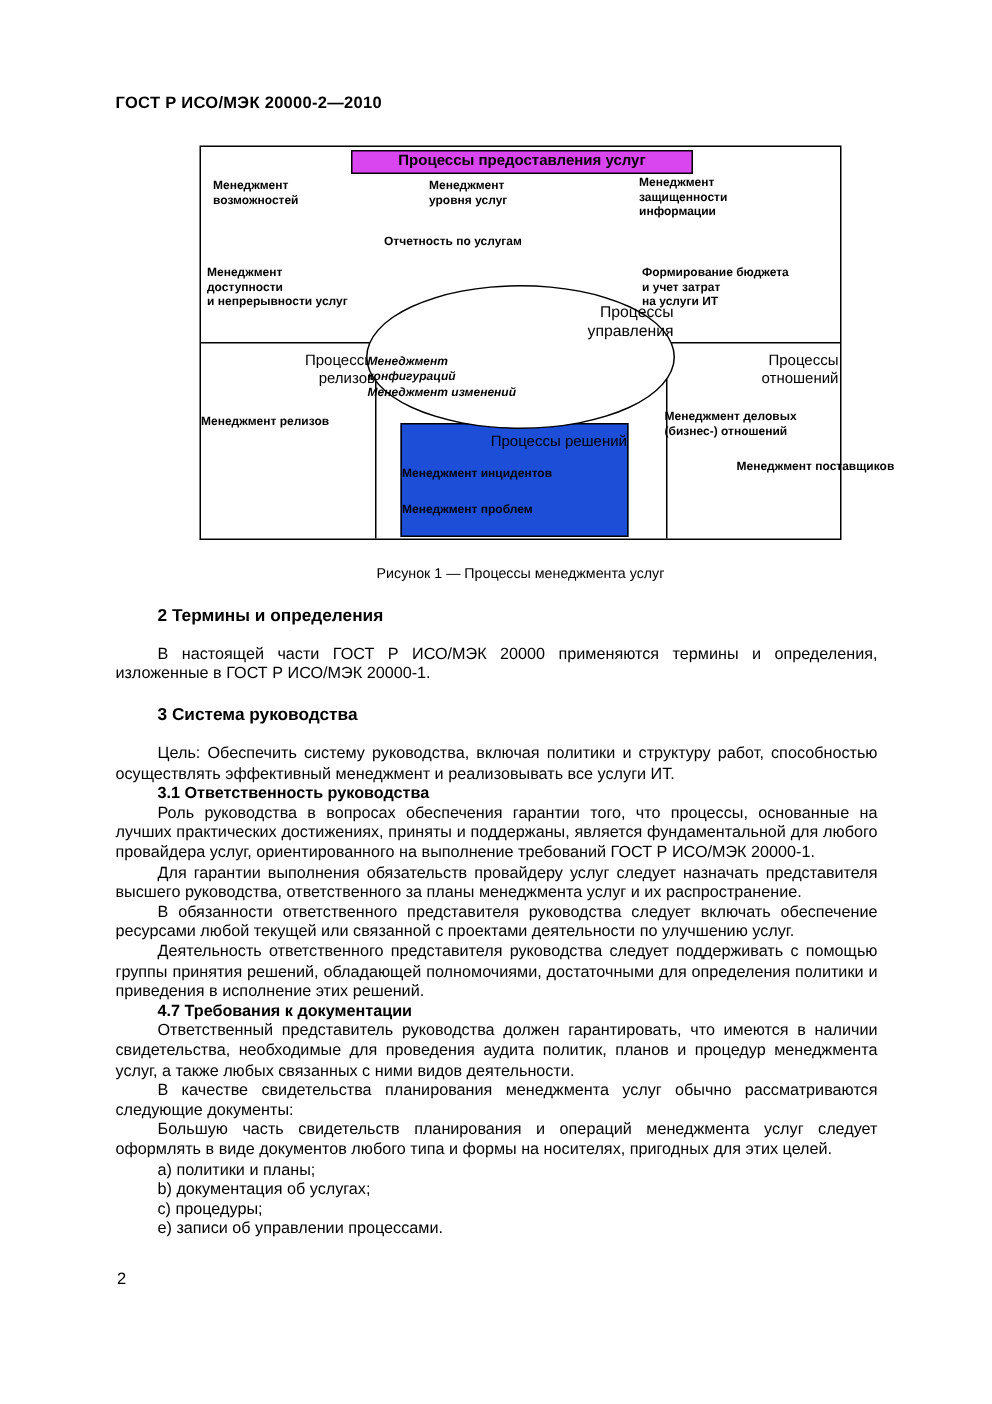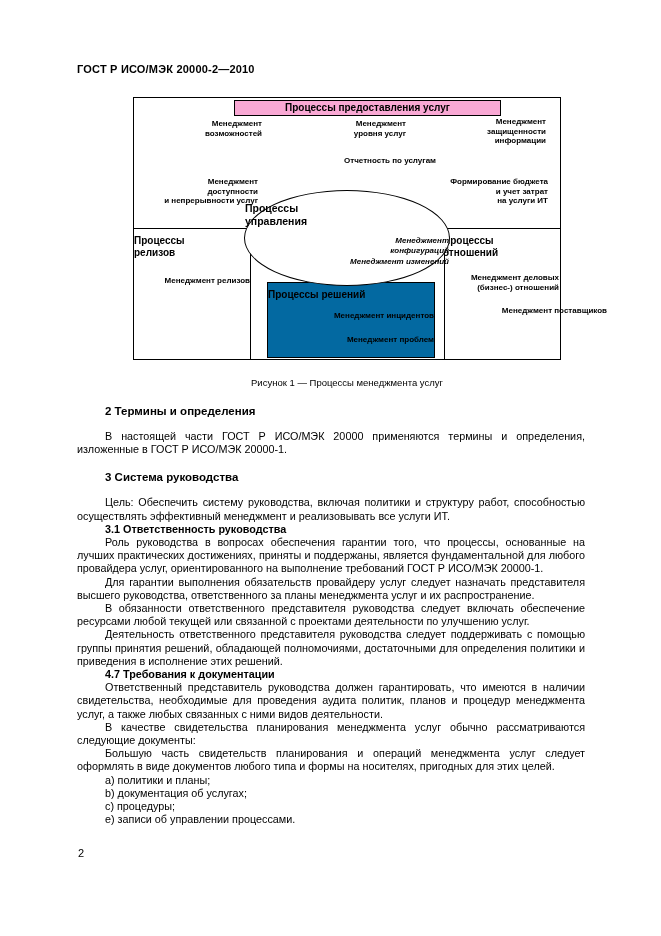--- a/index.html
+++ b/index.html
@@ -24,50 +24,50 @@
     position: absolute;
     left: 133px; top: 97px;
     width: 428px; height: 263px;
     border: 1.5px solid #000;
     box-sizing: border-box;
     background: #fff;
   }
   .fig-title-box {
     position: absolute;
     left: 100px; top: 2px;
-    width: 267px; height: 16px;
+    width: 228px; height: 16px;
     border: 1px solid #000;
     box-sizing: border-box;
     font-size: 10px; font-weight: bold;
     line-height: 14px; text-align: center;
-    background: #f9a8d4;
+    background: #d946ef;
   }
   .fig-label {
     position: absolute;
     font-size: 8px; font-weight: bold;
     line-height: 9.5px;
+    text-align: left;
+    white-space: pre-line;
+  }
+  .fig-head {
+    position: absolute;
+    font-size: 10px; font-weight: normal;
+    line-height: 11.5px;
     text-align: right;
-    white-space: pre-line;
-  }
-  .fig-head {
-    position: absolute;
-    font-size: 10px; font-weight: bold;
-    line-height: 11.5px;
-    text-align: left;
     white-space: pre-line;
   }
   .hline { position: absolute; left: 0; right: 0; top: 130px; border-top: 1.5px solid #000; }
   .vline { position: absolute; top: 130px; bottom: 0; border-left: 1.5px solid #000; }
   .res-box {
     position: absolute;
     left: 133px; top: 184px;
-    width: 168px; height: 75.5px;
+    width: 152px; height: 75.5px;
     border: 1.5px solid #000;
     box-sizing: border-box;
-    background: #0369a1;
+    background: #1d4ed8;
     z-index: 2;
   }
   .ellipse {
     position: absolute;
     left: 110px; top: 92px;
     width: 206px; height: 96px;
     border: 1.5px solid #000;
     border-radius: 50%;
     box-sizing: border-box;
     background: #fff;

